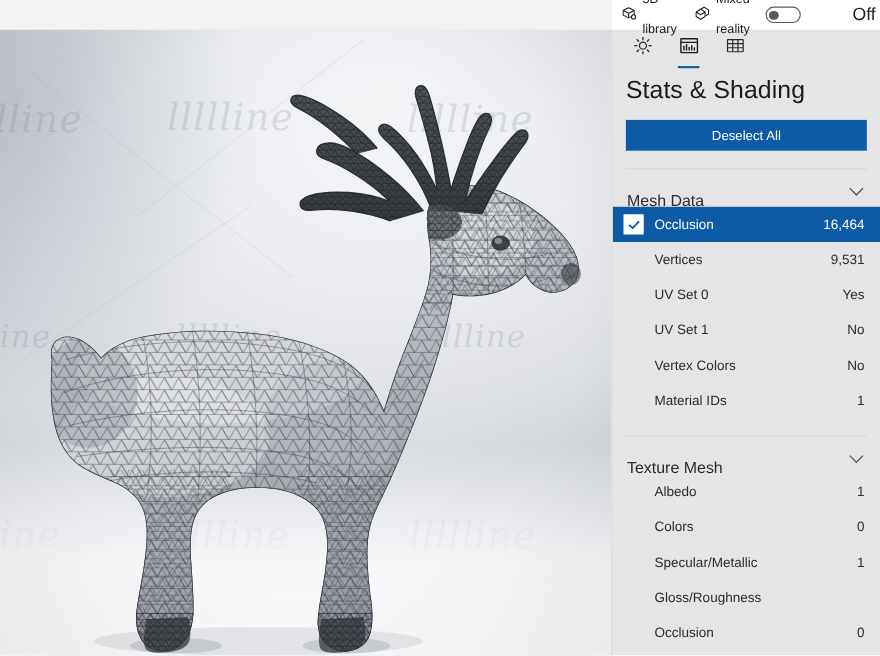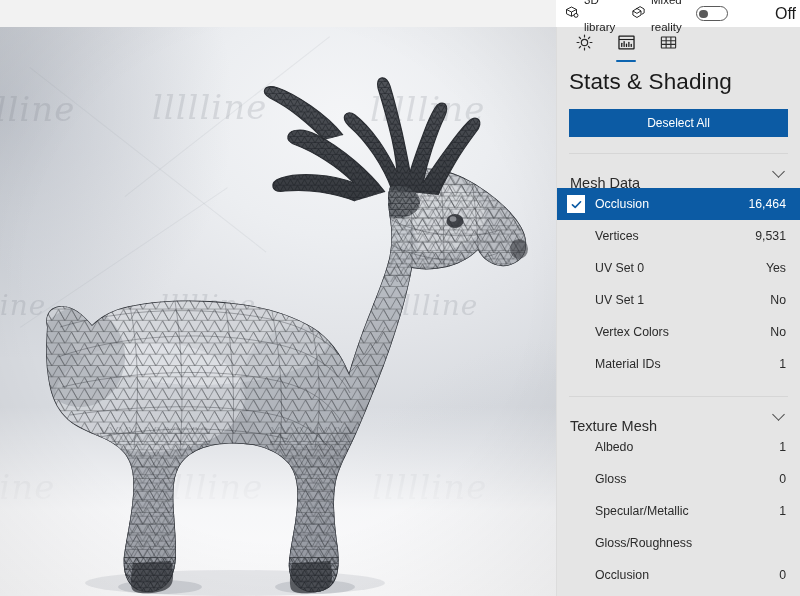--- a/index.html
+++ b/index.html
@@ -555,21 +555,21 @@
       </div>
 
       <div class="row">
         <span class="cb-spacer"></span>
         <span class="r-label">Albedo</span>
         <span class="r-value">1</span>
       </div>
 
       <div class="row">
         <span class="cb-spacer"></span>
-        <span class="r-label">Gloss</span>
+        <span class="r-label">Colors</span>
         <span class="r-value">0</span>
       </div>
 
       <div class="row">
         <span class="cb-spacer"></span>
         <span class="r-label">Specular/Metallic</span>
         <span class="r-value">1</span>
       </div>
 
       <div class="row">

